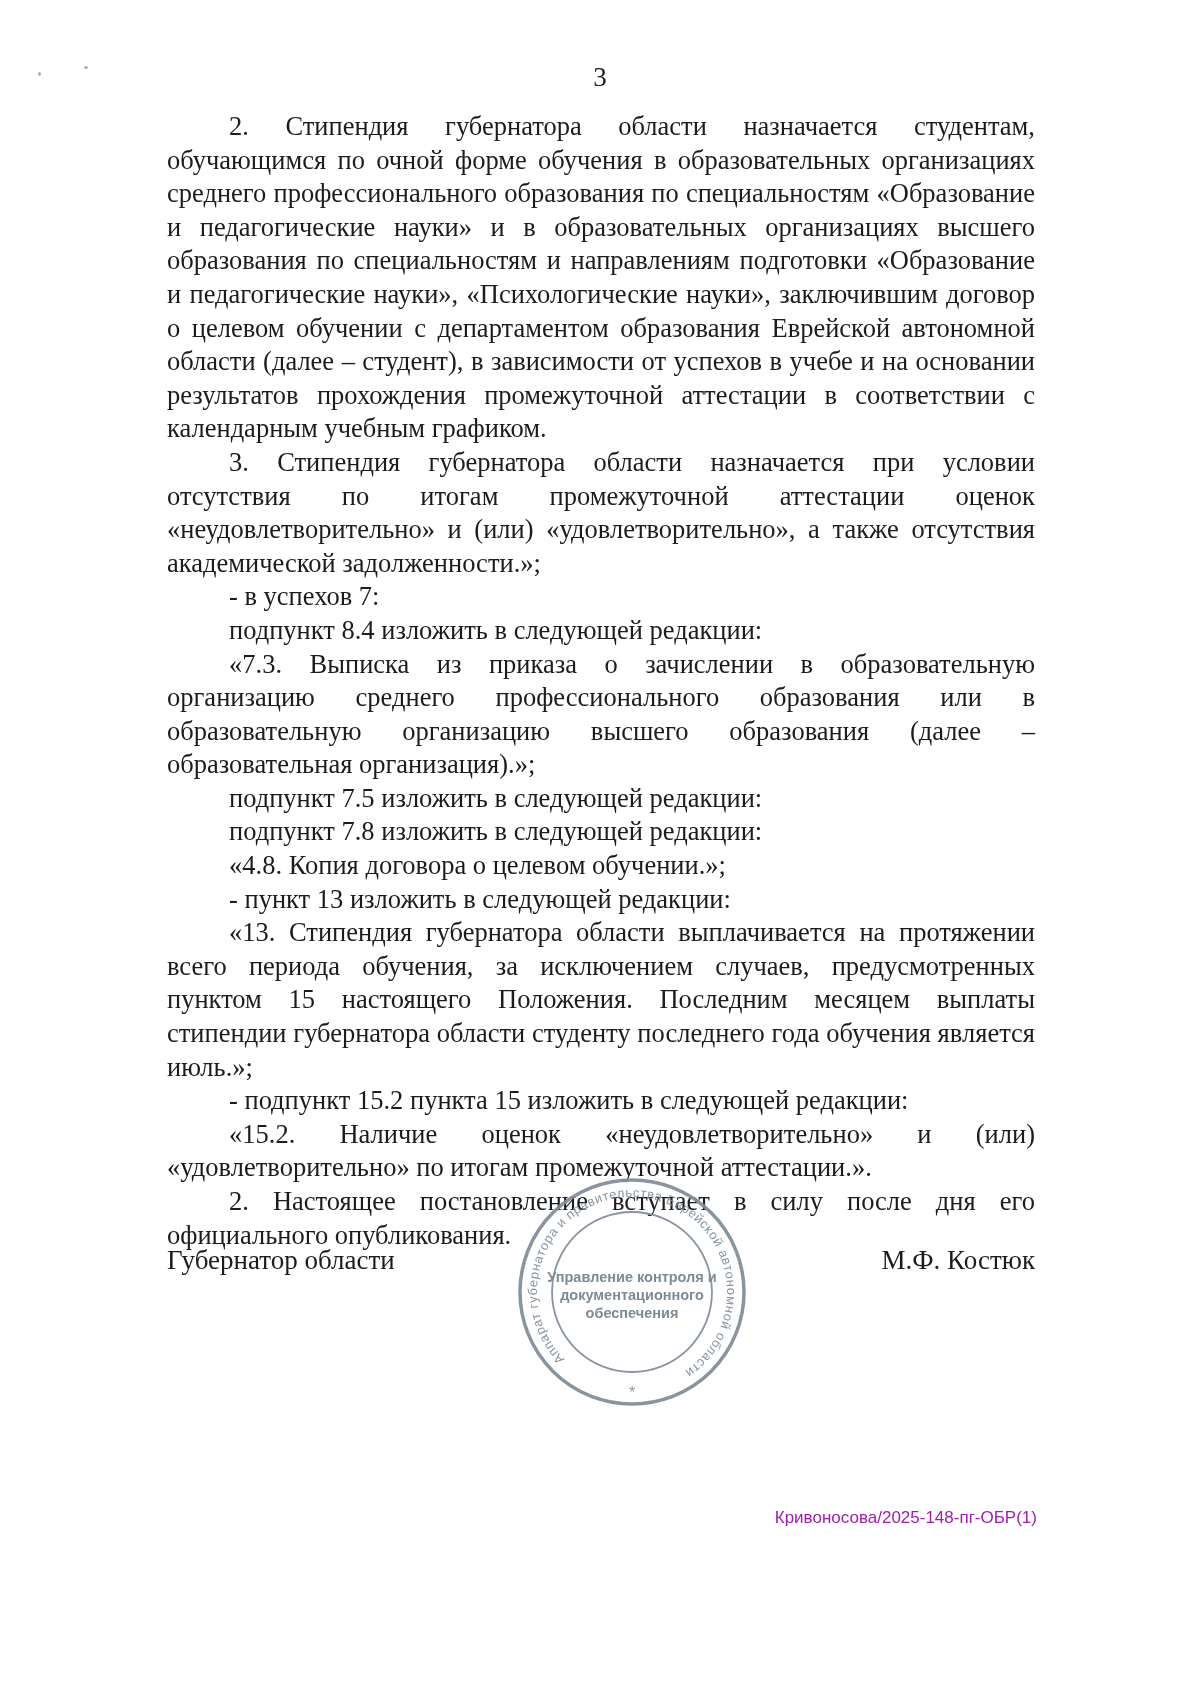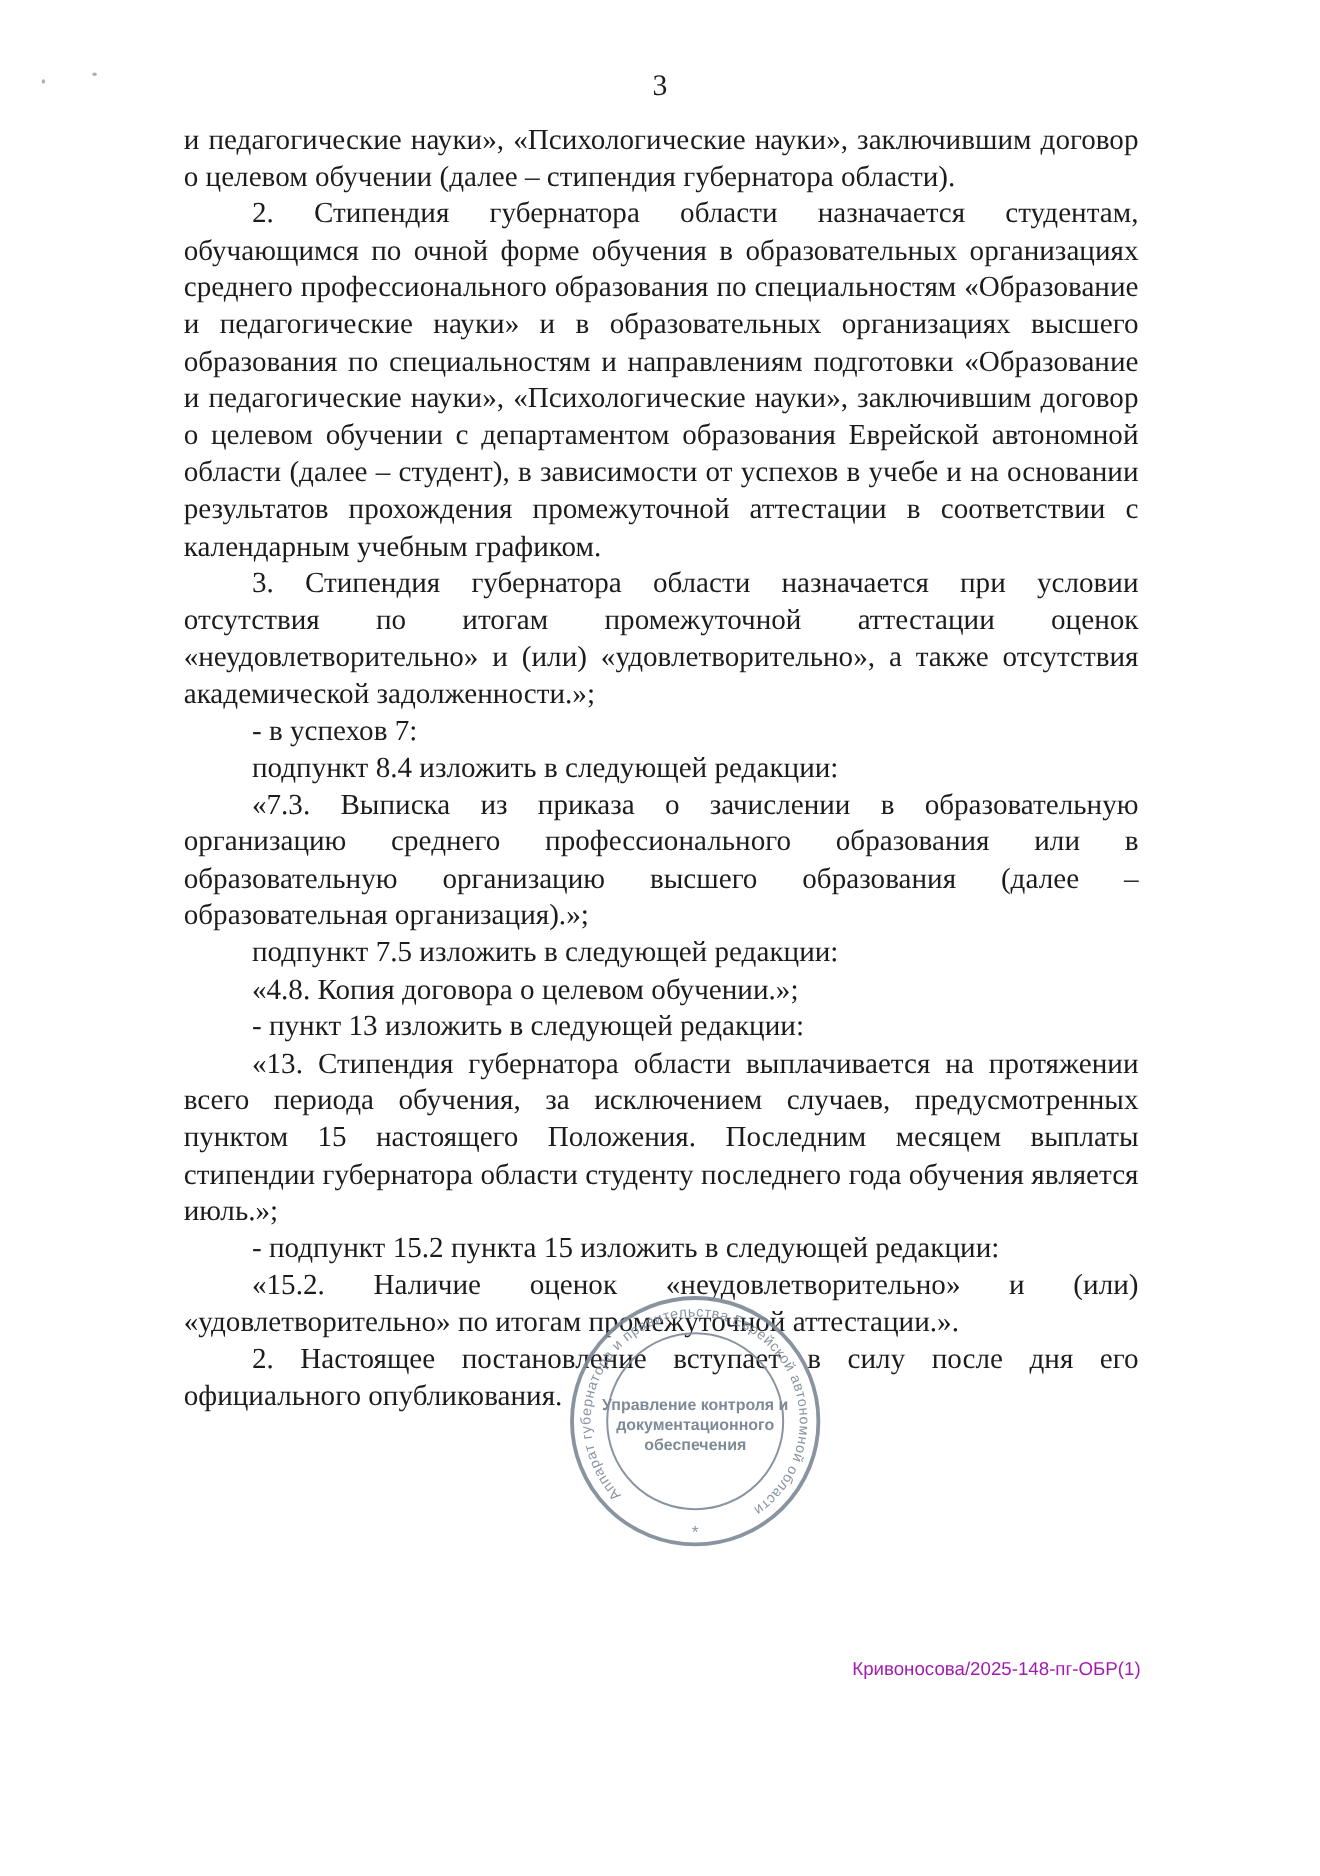--- a/index.html
+++ b/index.html
@@ -89,35 +89,39 @@
 <body>
 
 <div class="page">
 
   <span class="speck s1"></span>
   <span class="speck s2"></span>
 
   <div class="page-number">3</div>
 
   <div class="doc-body">
-    <p>и педагогические науки», «Психологические науки», заключившим договор о целевом обучении  (далее – стипендия губернатора области).</p>
     <p class="indent">2. Стипендия губернатора области назначается студентам, обучающимся по очной форме обучения в образовательных организациях среднего профессионального образования по специальностям «Образование и педагогические науки» и в образовательных организациях высшего образования по специальностям и направлениям подготовки «Образование и педагогические науки», «Психологические науки», заключившим договор о целевом обучении с департаментом образования Еврейской автономной области (далее – студент), в зависимости от успехов в учебе и на основании результатов прохождения промежуточной аттестации в соответствии с календарным учебным графиком.</p>
     <p class="indent">3. Стипендия губернатора области назначается при условии отсутствия по итогам промежуточной аттестации оценок «неудовлетворительно» и (или) «удовлетворительно», а также отсутствия академической задолженности.»;</p>
     <p class="indent">- в успехов 7:</p>
     <p class="indent">подпункт 8.4 изложить в следующей редакции:</p>
     <p class="indent">«7.3. Выписка из приказа о зачислении в образовательную организацию среднего профессионального образования или в образовательную организацию высшего образования (далее – образовательная организация).»;</p>
     <p class="indent">подпункт 7.5 изложить в следующей редакции:</p>
+    <p class="indent">подпункт 7.8 изложить в следующей редакции:</p>
     <p class="indent">«4.8. Копия договора о целевом обучении.»;</p>
     <p class="indent">- пункт 13 изложить в следующей редакции:</p>
     <p class="indent">«13. Стипендия губернатора области выплачивается на протяжении всего периода обучения, за исключением случаев, предусмотренных пунктом 15 настоящего Положения. Последним месяцем выплаты стипендии губернатора области студенту последнего года обучения является июль.»;</p>
     <p class="indent">- подпункт 15.2 пункта 15 изложить в следующей редакции:</p>
     <p class="indent">«15.2. Наличие оценок «неудовлетворительно» и (или) «удовлетворительно» по итогам промежуточной аттестации.».</p>
     <p class="indent">2. Настоящее постановление вступает в силу после дня его официального опубликования.</p>
   </div>
 
+  <div class="sig-row">
+    <span>Губернатор области</span>
+    <span>М.Ф. Костюк</span>
+  </div>
 
   <div class="stamp">
     <svg viewBox="0 0 240 240" xmlns="http://www.w3.org/2000/svg">
       <circle cx="120" cy="120" r="112" fill="none" stroke="#7f8c99" stroke-width="3.5"></circle>
       <circle cx="120" cy="120" r="80" fill="none" stroke="#7f8c99" stroke-width="1.8"></circle>
       <defs>
         <path id="ringPath" d="M 52.8,187.2 A 95,95 0 0 1 187.2,52.8 A 95,95 0 0 1 52.8,187.2" fill="none"></path>
       </defs>
       <text class="ring-text">
         <textPath href="#ringPath" startOffset="0">Аппарат губернатора и правительства Еврейской автономной области</textPath>

